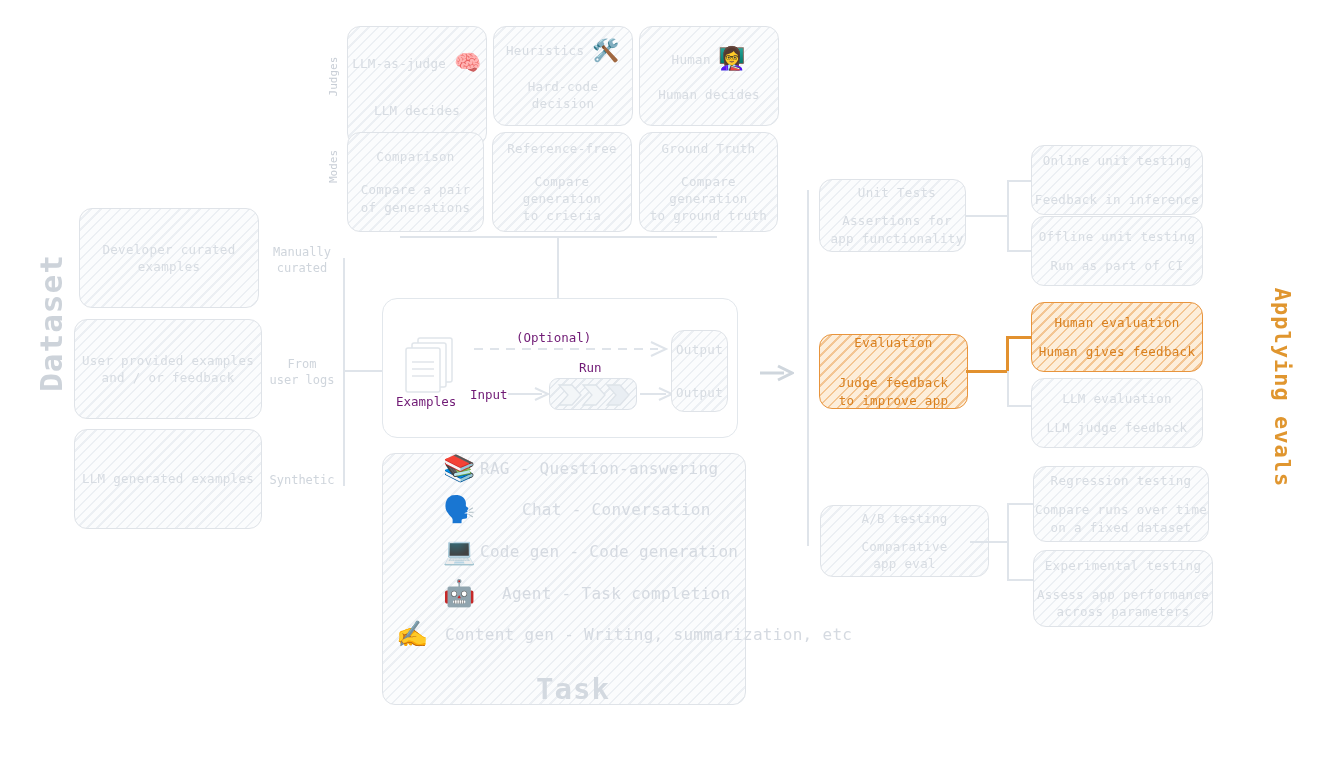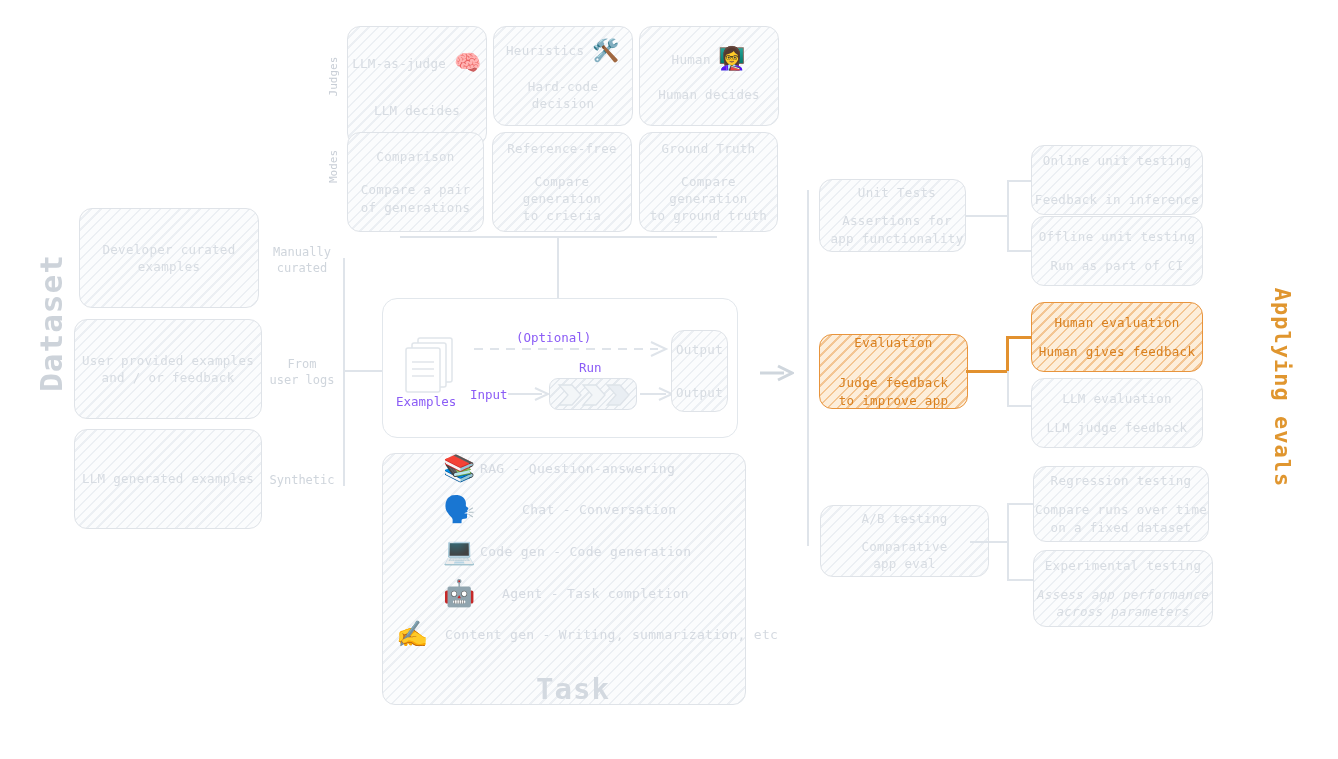--- a/index.html
+++ b/index.html
@@ -75,37 +75,37 @@
     transform:rotate(-90deg);transform-origin:center center;text-align:center;
   }
 
   
   .midlab{
     position:absolute;font-size:12px;color:#cfd5dc;text-align:center;
     line-height:1.35;white-space:pre-line;
   }
 
   
-  .ppl-label{position:absolute;font-size:12.5px;color:#8b5cf6;white-space:nowrap;}
+  .ppl-label{position:absolute;font-size:12.5px;color:#701a75;white-space:nowrap;}
   .docstack{position:absolute;}
   .runbox{
     position:absolute;box-sizing:border-box;
     border:1.5px solid #dde2e8;border-radius:9px;
     background-color:#f7f9fb;
     background-image:repeating-linear-gradient(135deg,
         rgba(222,228,234,.75) 0px,
         rgba(222,228,234,.75) 1.5px,
         rgba(255,255,255,0) 1.5px,
         rgba(255,255,255,0) 6px);
   }
 
   
   .taskrow{position:absolute;display:flex;align-items:center;white-space:nowrap;}
   .taskrow .emo{font-size:26px;line-height:1;width:40px;text-align:center;}
-  .taskrow .txt{font-size:13px;color:#d5dae1;letter-spacing:.3px;}
+  .taskrow .txt{font-size:16px;color:#d5dae1;letter-spacing:.3px;}
   .tasktitle{
     position:absolute;font-size:29px;color:#d3d9e0;font-weight:bold;
     letter-spacing:1px;white-space:nowrap;
   }
   .emoji-inline{font-size:22px;line-height:1;vertical-align:middle;margin-left:8px;}
   .row-inline{display:flex;align-items:center;justify-content:center;}
 </style>
 </head>
 <body>
 
@@ -307,17 +307,17 @@
   <div class="ln h" style="left:1007px;top:503px;width:27px;"></div>
   <div class="ln h" style="left:1007px;top:579px;width:27px;"></div>
 
   <div class="card two" style="left:1033px;top:466px;width:176px;height:76px;">
     <div class="ttl" style="margin-bottom:12px;">Regression testing</div>
     <div class="sub" style="white-space:pre-line;">Compare runs over time
 on a fixed dataset</div>
   </div>
   <div class="card two" style="left:1033px;top:550px;width:180px;height:77px;">
     <div class="ttl" style="margin-bottom:12px;">Experimental testing</div>
-    <div class="sub" style="white-space:pre-line;font-style:italic;">Assess app performance
+    <div class="sub" style="white-space:pre-line;">Assess app performance
 across parameters</div>
   </div>
 
 </div>
 
 </body></html>

